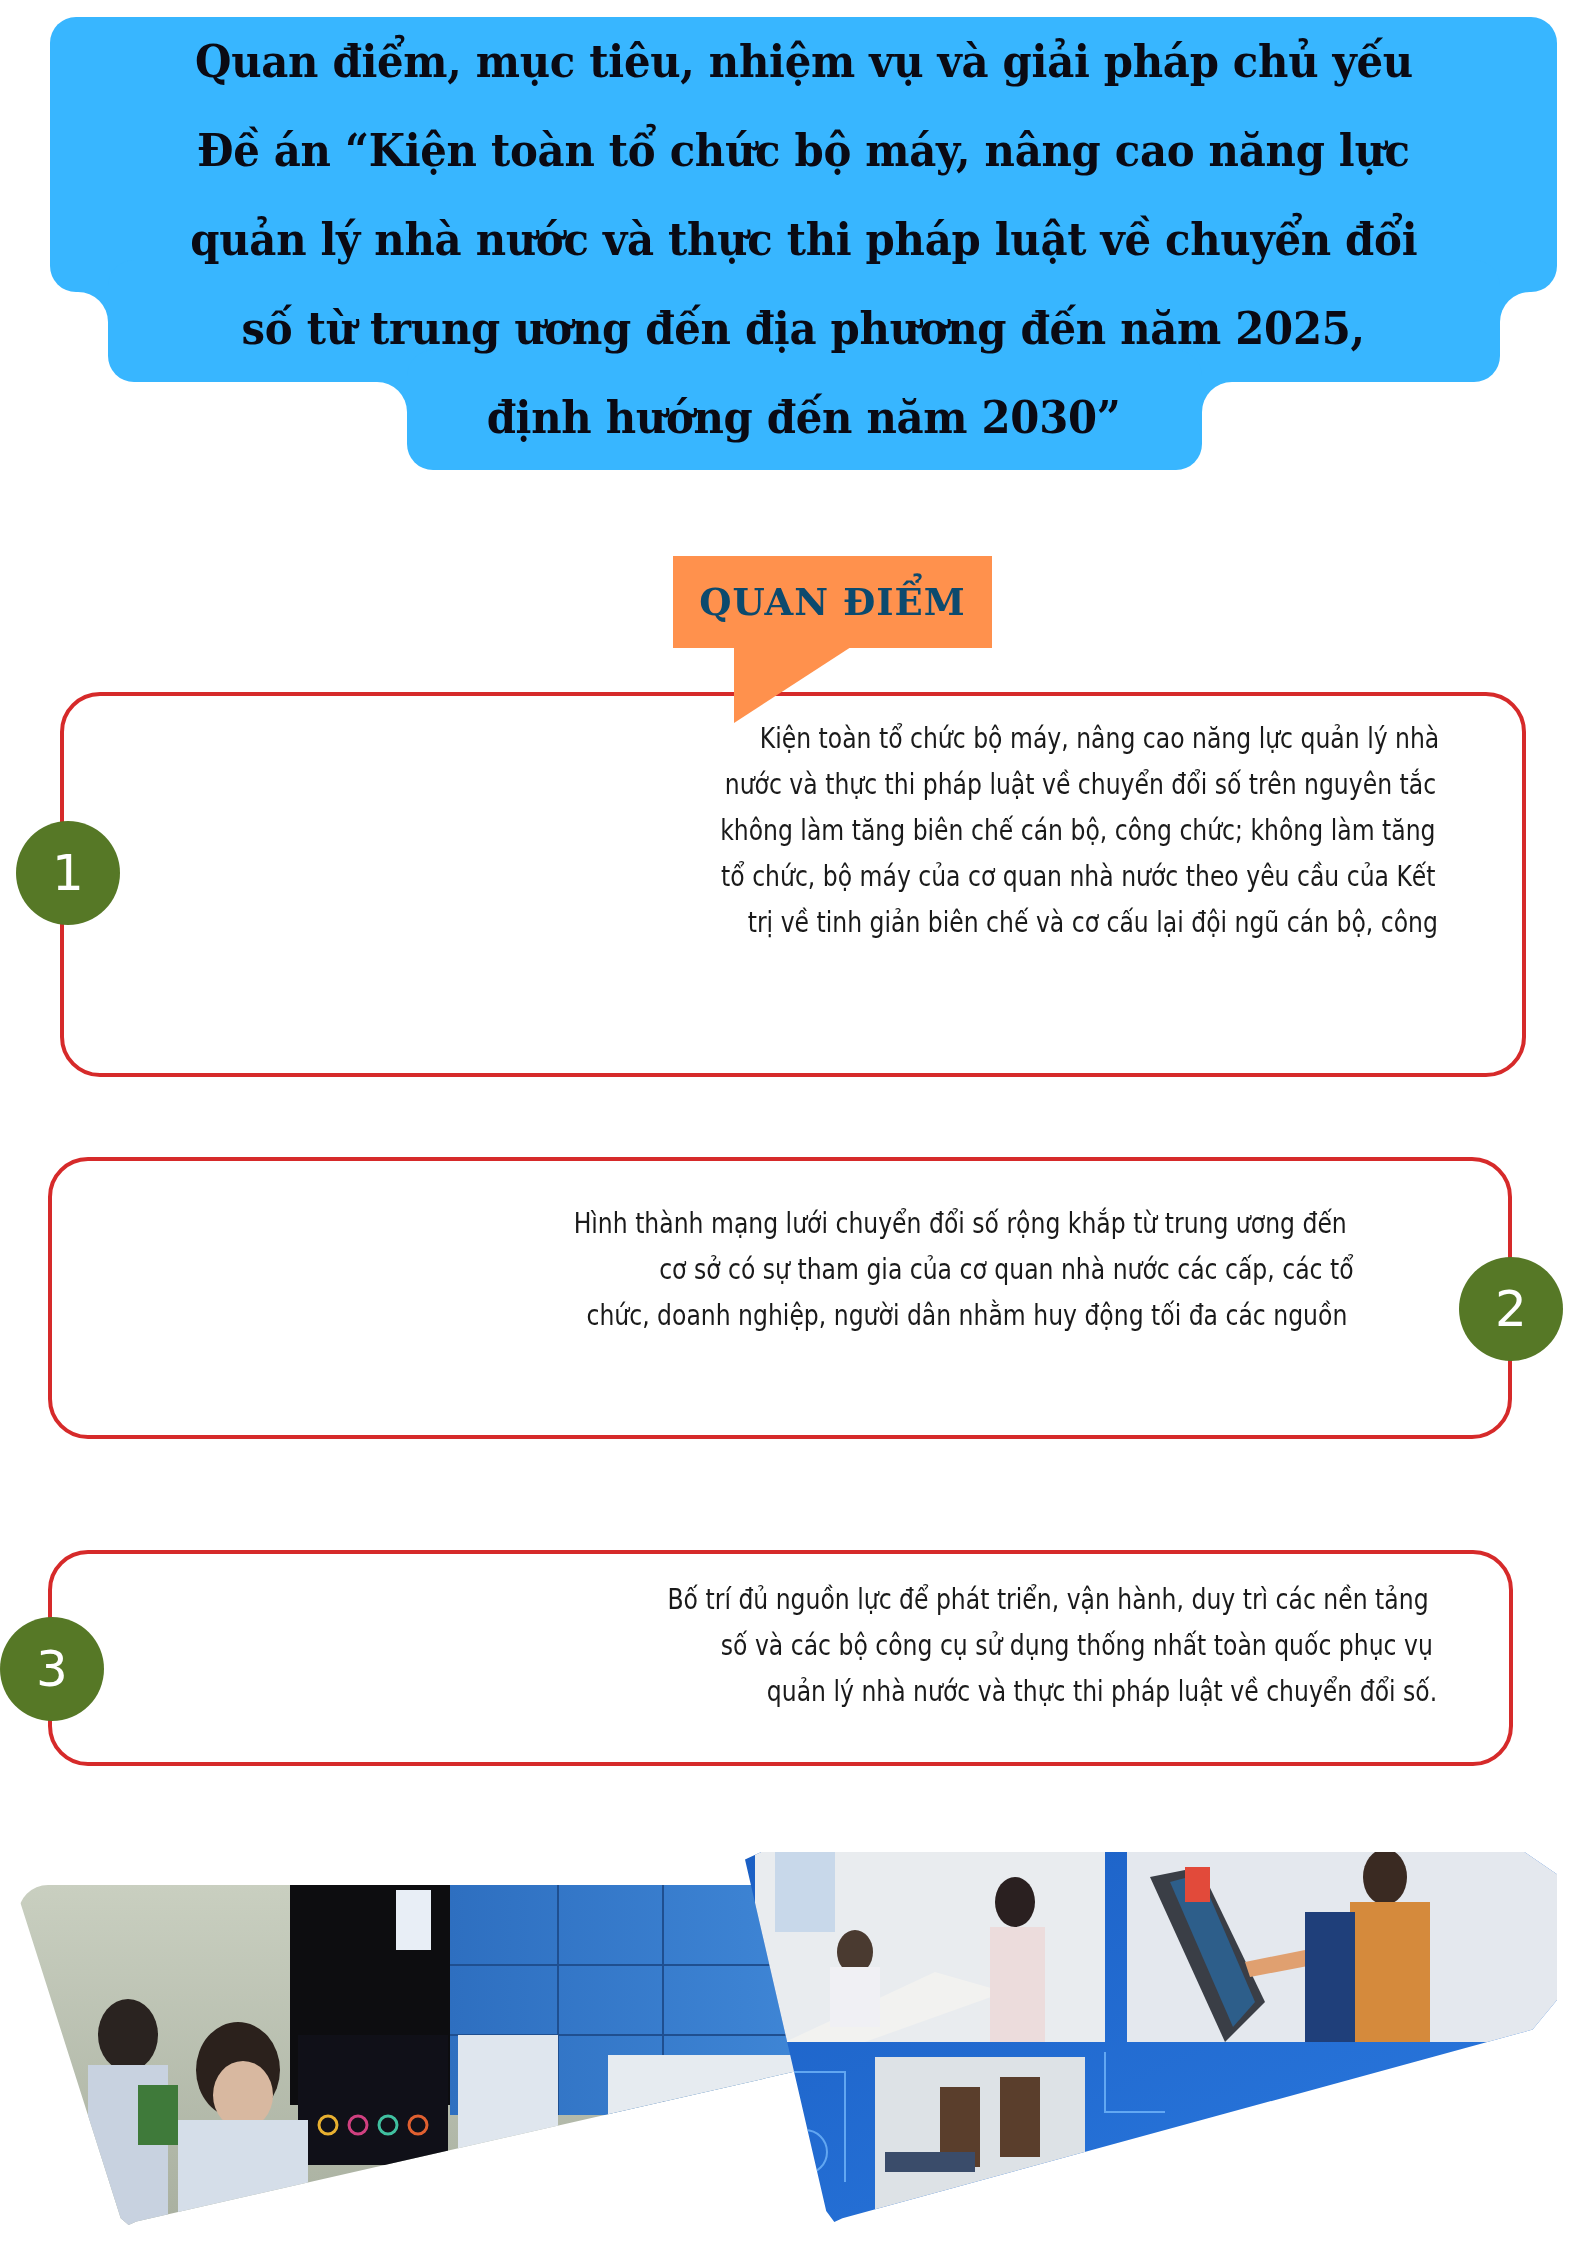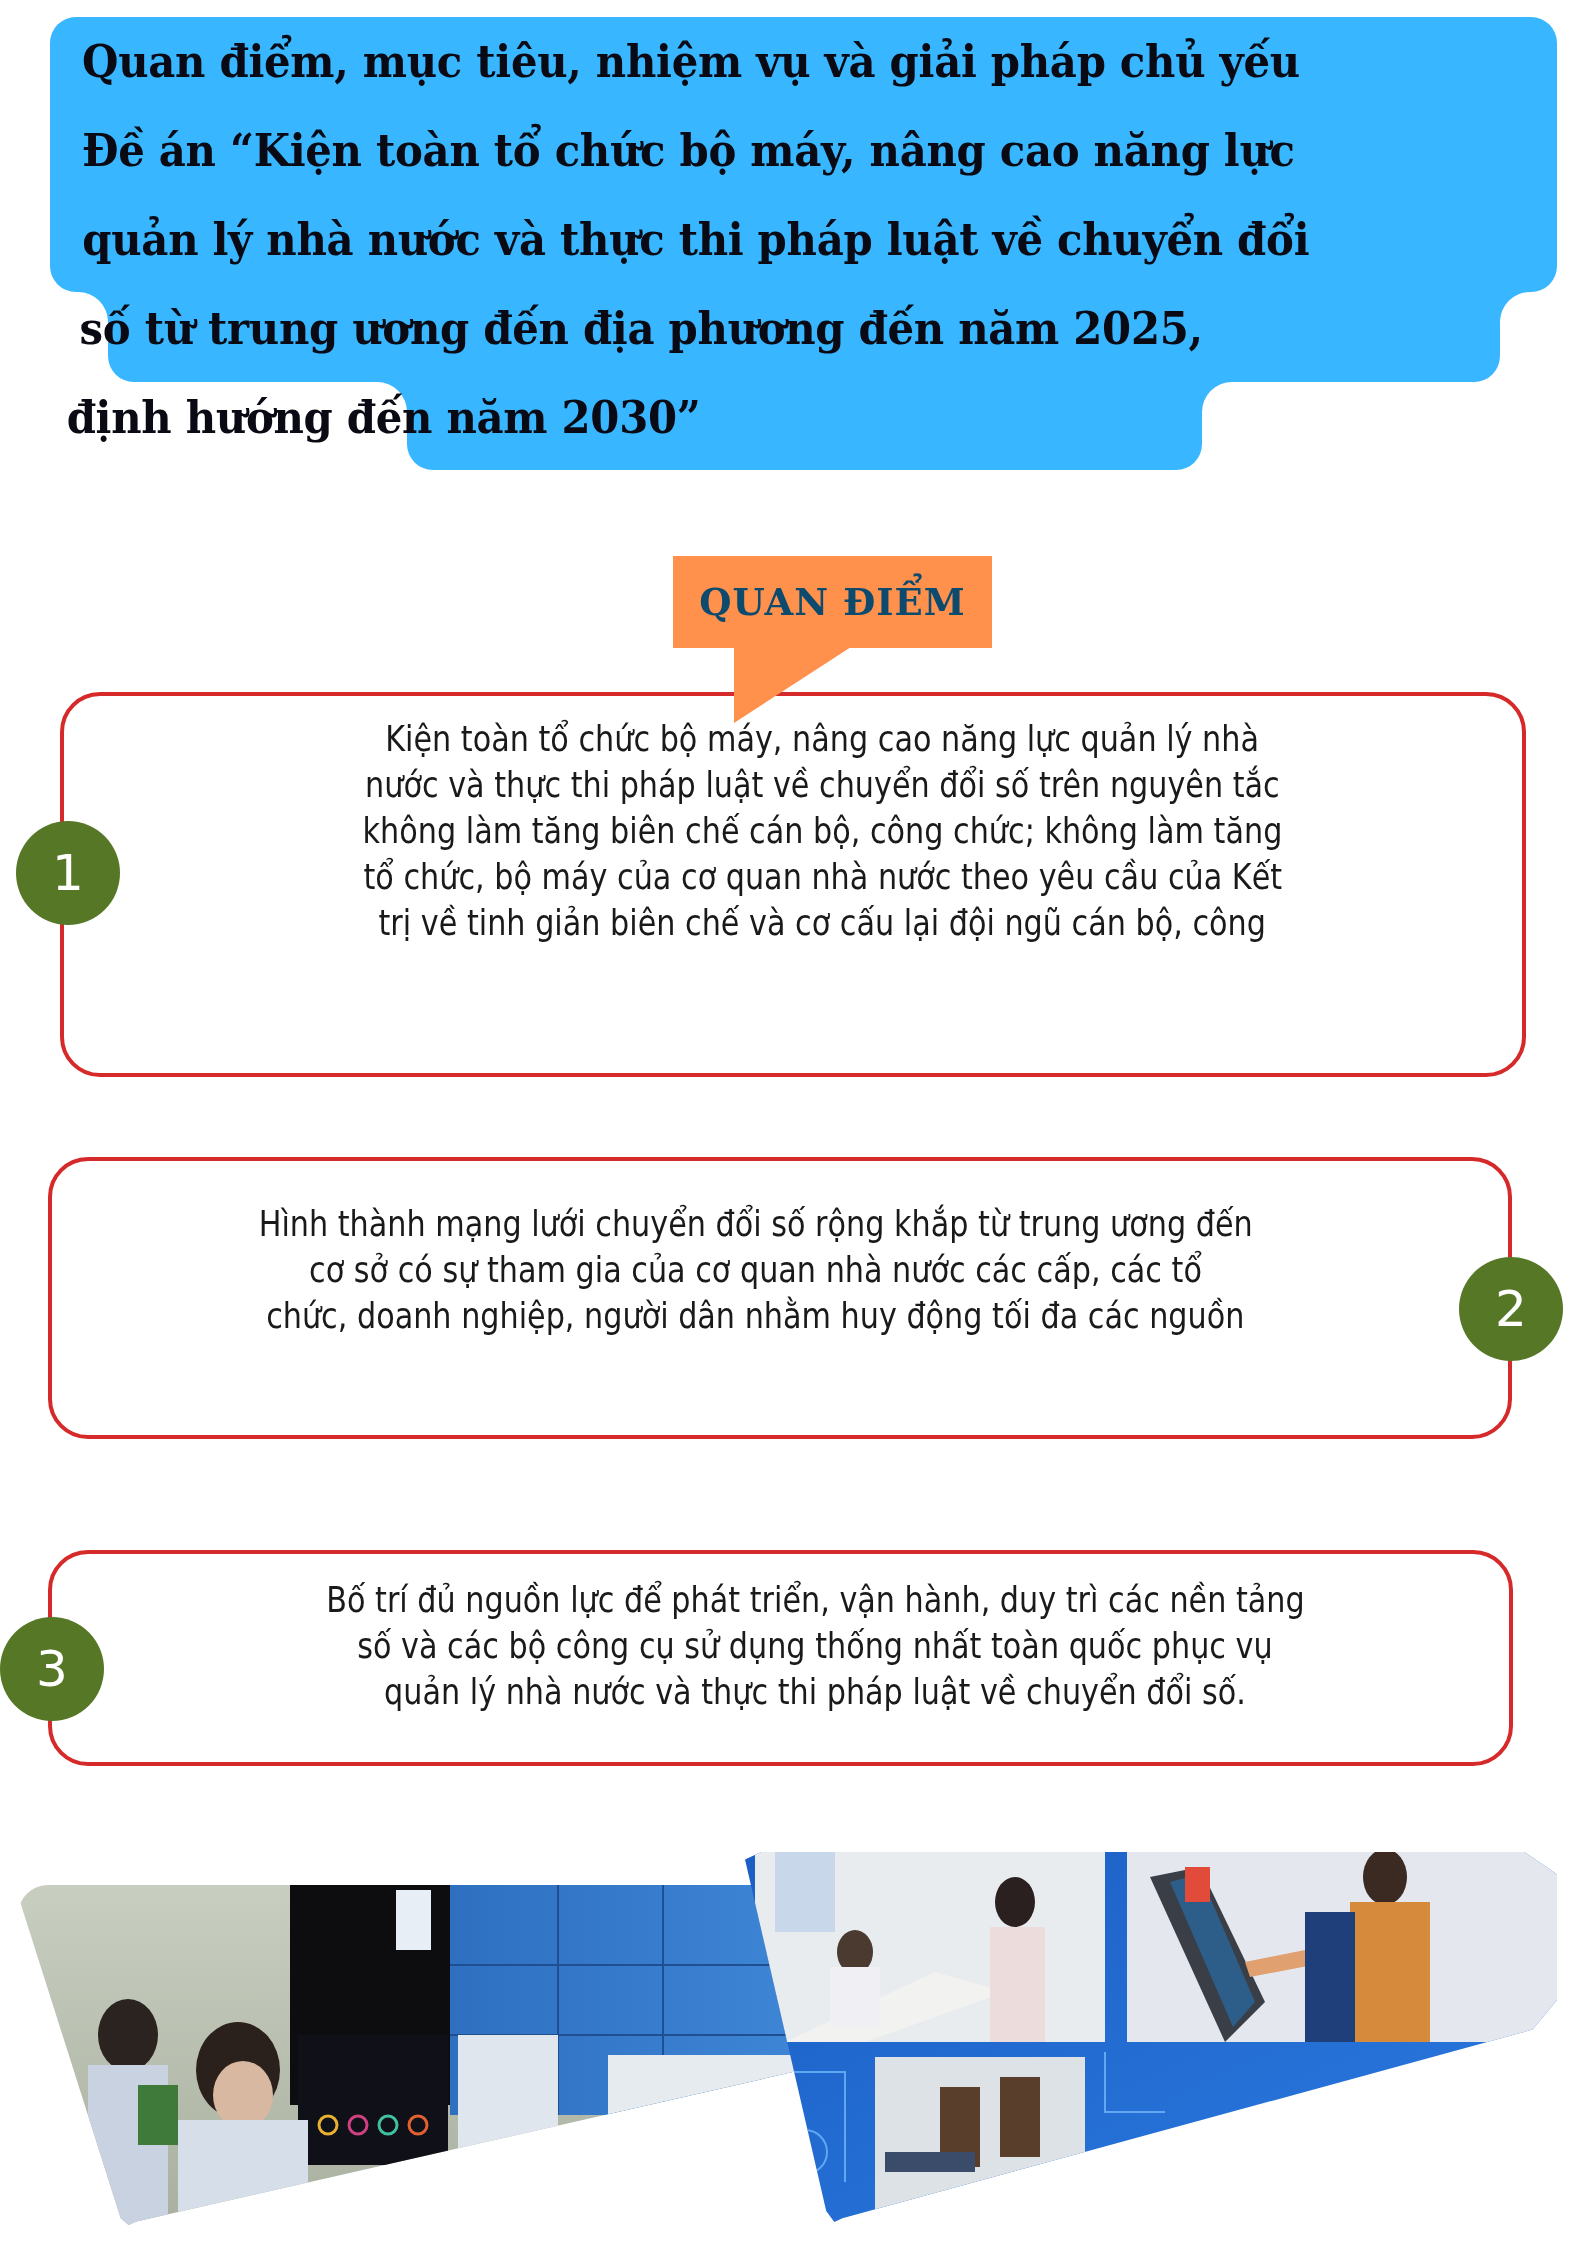--- a/index.html
+++ b/index.html
@@ -18,21 +18,21 @@
   .n-r2 { left: 1500px; top: 292px; }
   .n-r2::after { border-top-left-radius: 30px; }
   .n-l3 { left: 377px; top: 382px; }
   .n-l3::after { border-top-right-radius: 30px; }
   .n-r3 { left: 1202px; top: 382px; }
   .n-r3::after { border-top-left-radius: 30px; }
 
   .banner-text {
     position: absolute; left: 50px; top: 17px; width: 1507px;
     font-family: "DejaVu Serif", serif; font-weight: bold;
-    color: #0a0a14; text-align: left;
+    color: #0a0a14; text-align: center;
     font-size: 44px; line-height: 89px;
     letter-spacing: -0.3px;
   }
   .banner-line { display: block; white-space: nowrap; }
   .banner-line span { display: inline-block; transform: scaleX(0.95); transform-origin: center; }
 
   
   .tag {
     position: absolute; left: 673px; top: 556px; width: 319px; height: 92px;
     background: #ff914d; display: flex; align-items: center; justify-content: center;
@@ -44,23 +44,23 @@
   
   .card {
     position: absolute; border: 4px solid #d62a2a; border-radius: 40px;
     background: #ffffff; box-sizing: border-box;
   }
   .card1 { left: 60px; top: 692px; width: 1466px; height: 385px; }
   .card2 { left: 48px; top: 1157px; width: 1464px; height: 282px; }
   .card3 { left: 48px; top: 1550px; width: 1465px; height: 216px; }
 
   .card-text {
-    position: absolute; left: 0; right: 1px;
+    position: absolute; left: 0; right: 8px;
     font-family: "DejaVu Sans", sans-serif; color: #1a1a1a;
-    font-size: 36px; line-height: 46px; text-align: center;
+    font-size: 28px; line-height: 46px; text-align: right;
   }
   .card-line { display: block; white-space: nowrap; }
   .card-line span { display: inline-block; transform: scaleX(0.84); transform-origin: center; }
 
   .card1 .card-text { top: 20px; padding-left: 70px; padding-right: 10px; }
   .card2 .card-text { top: 40px; padding-left: 0px; padding-right: 80px; margin-left: 32px; }
   .card3 .card-text { top: 23px; padding-left: 70px; padding-right: 0px; }
 
   
   .badge {

